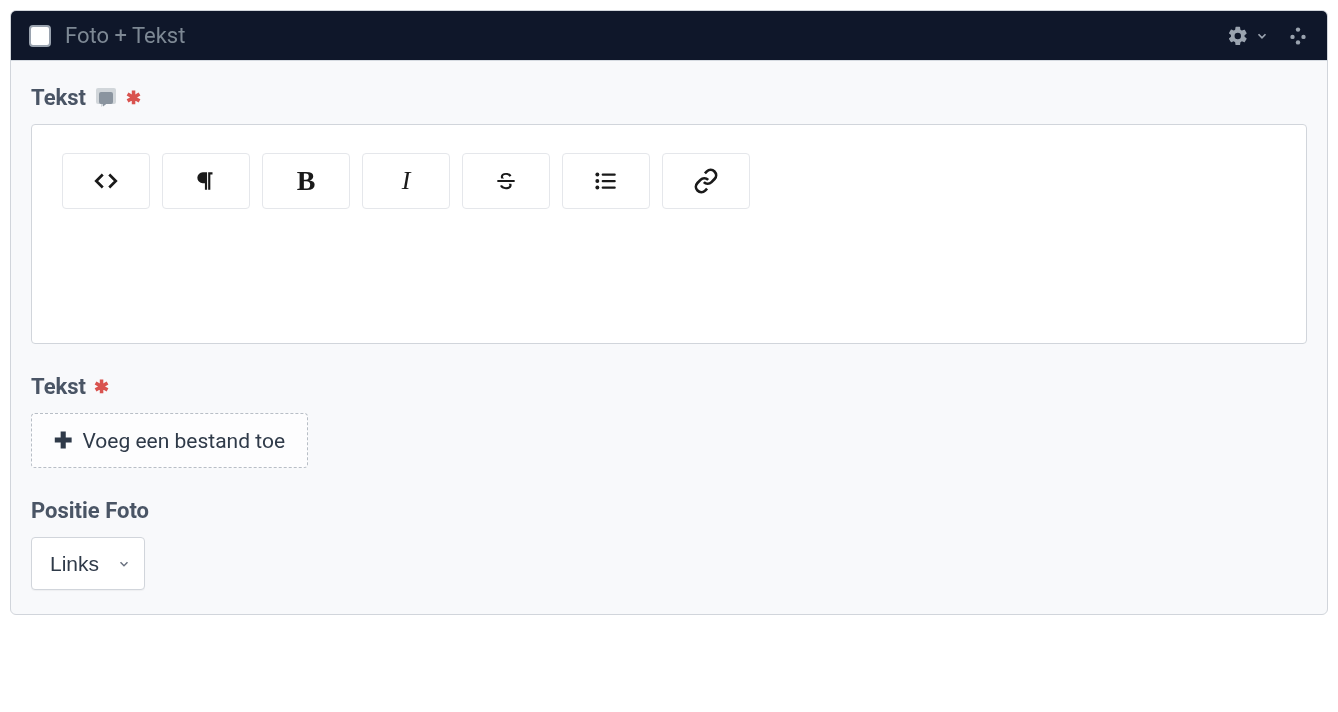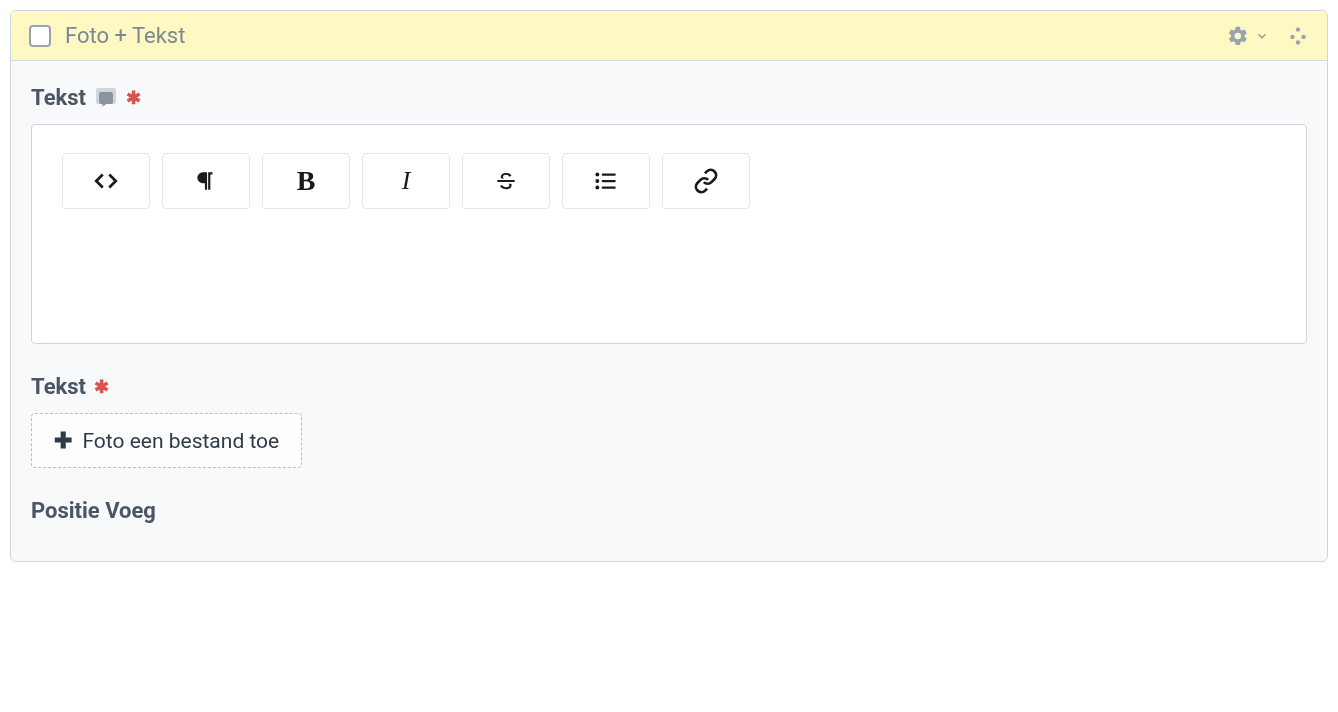--- a/index.html
+++ b/index.html
@@ -11,21 +11,21 @@
     .panel {
       border: 1px solid #d1d5db;
       border-radius: 6px;
       overflow: hidden;
       background: #f8f9fb;
     }
     .panel-header {
       display: flex;
       align-items: center;
       padding: 12px 18px;
-      background: #fef9c3;
+      background: #0f172a;
       border-bottom: 1px solid #d6dbe1;
     }
     .panel-header-left {
       display: flex;
       align-items: center;
       gap: 14px;
       flex: 1;
     }
     .checkbox {
       width: 22px;
@@ -224,24 +224,32 @@
       </div>
     </div>
 
     <div class="section">
       <div class="field-label">
         <span>Tekst</span>
         <span class="required">✱</span>
       </div>
       <div class="file-btn">
         <span class="plus">✚</span>
-        <span>Foto een bestand toe</span>
+        <span>Voeg een bestand toe</span>
       </div>
     </div>
 
     <div class="section">
       <div class="field-label">
-        <span>Positie Voeg</span>
+        <span>Positie Foto</span>
+      </div>
+      <div class="select-wrap">
+        <select class="select">
+          <option>Links</option>
+        </select>
+        <svg class="select-chevron" width="14" height="14" viewBox="0 0 24 24" fill="none" stroke="currentColor" stroke-width="2.5">
+          <polyline points="6 9 12 15 18 9"></polyline>
+        </svg>
       </div>
     </div>
 
   </div>
 </div>
 
 </body></html>

